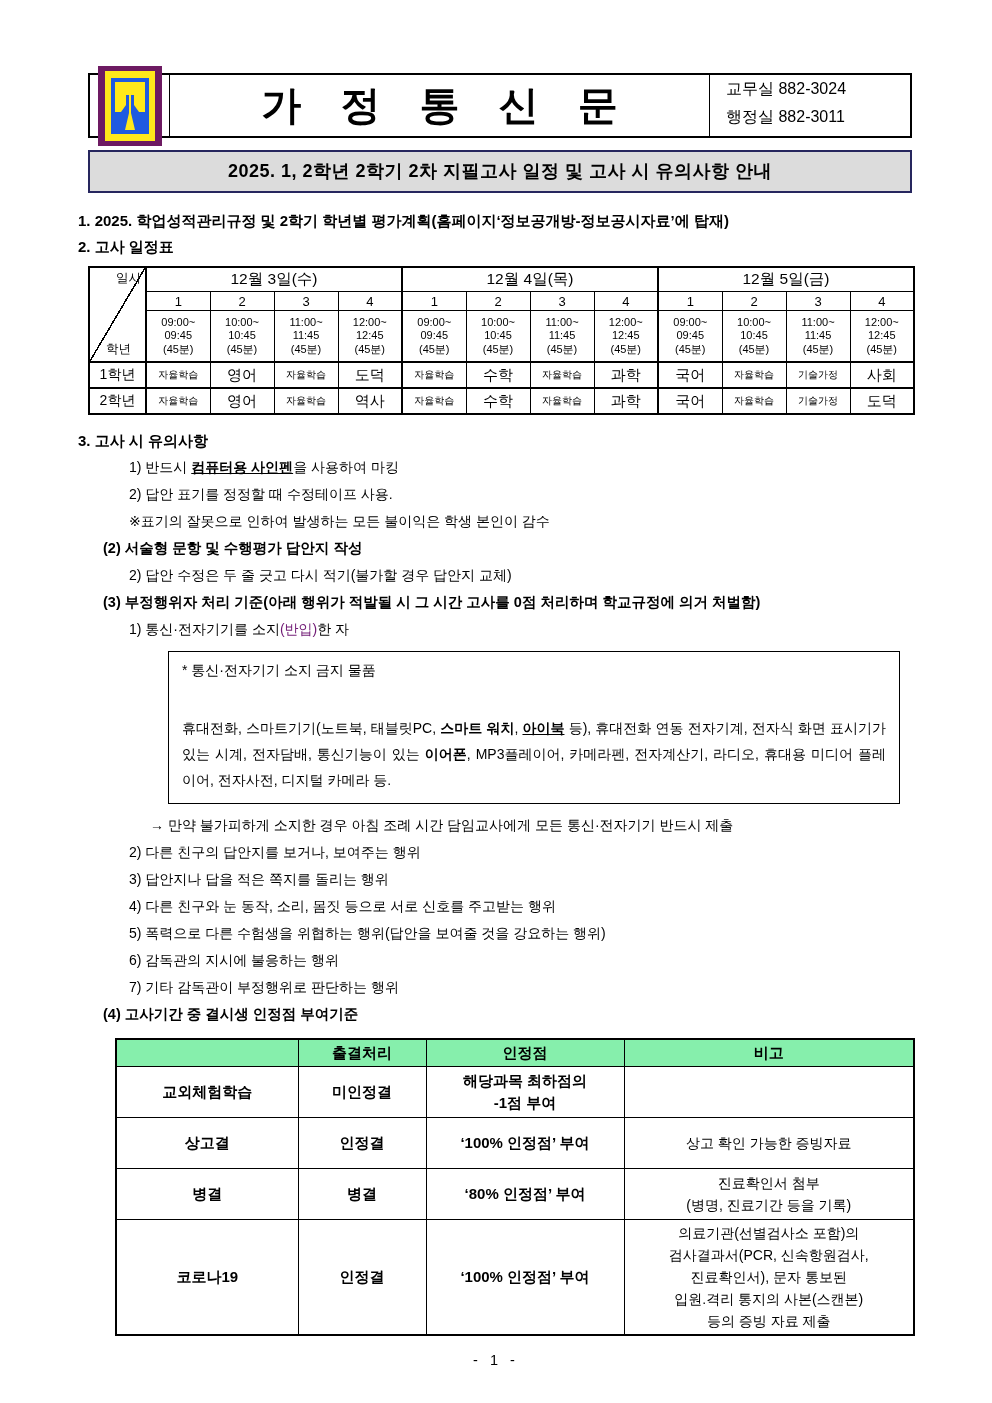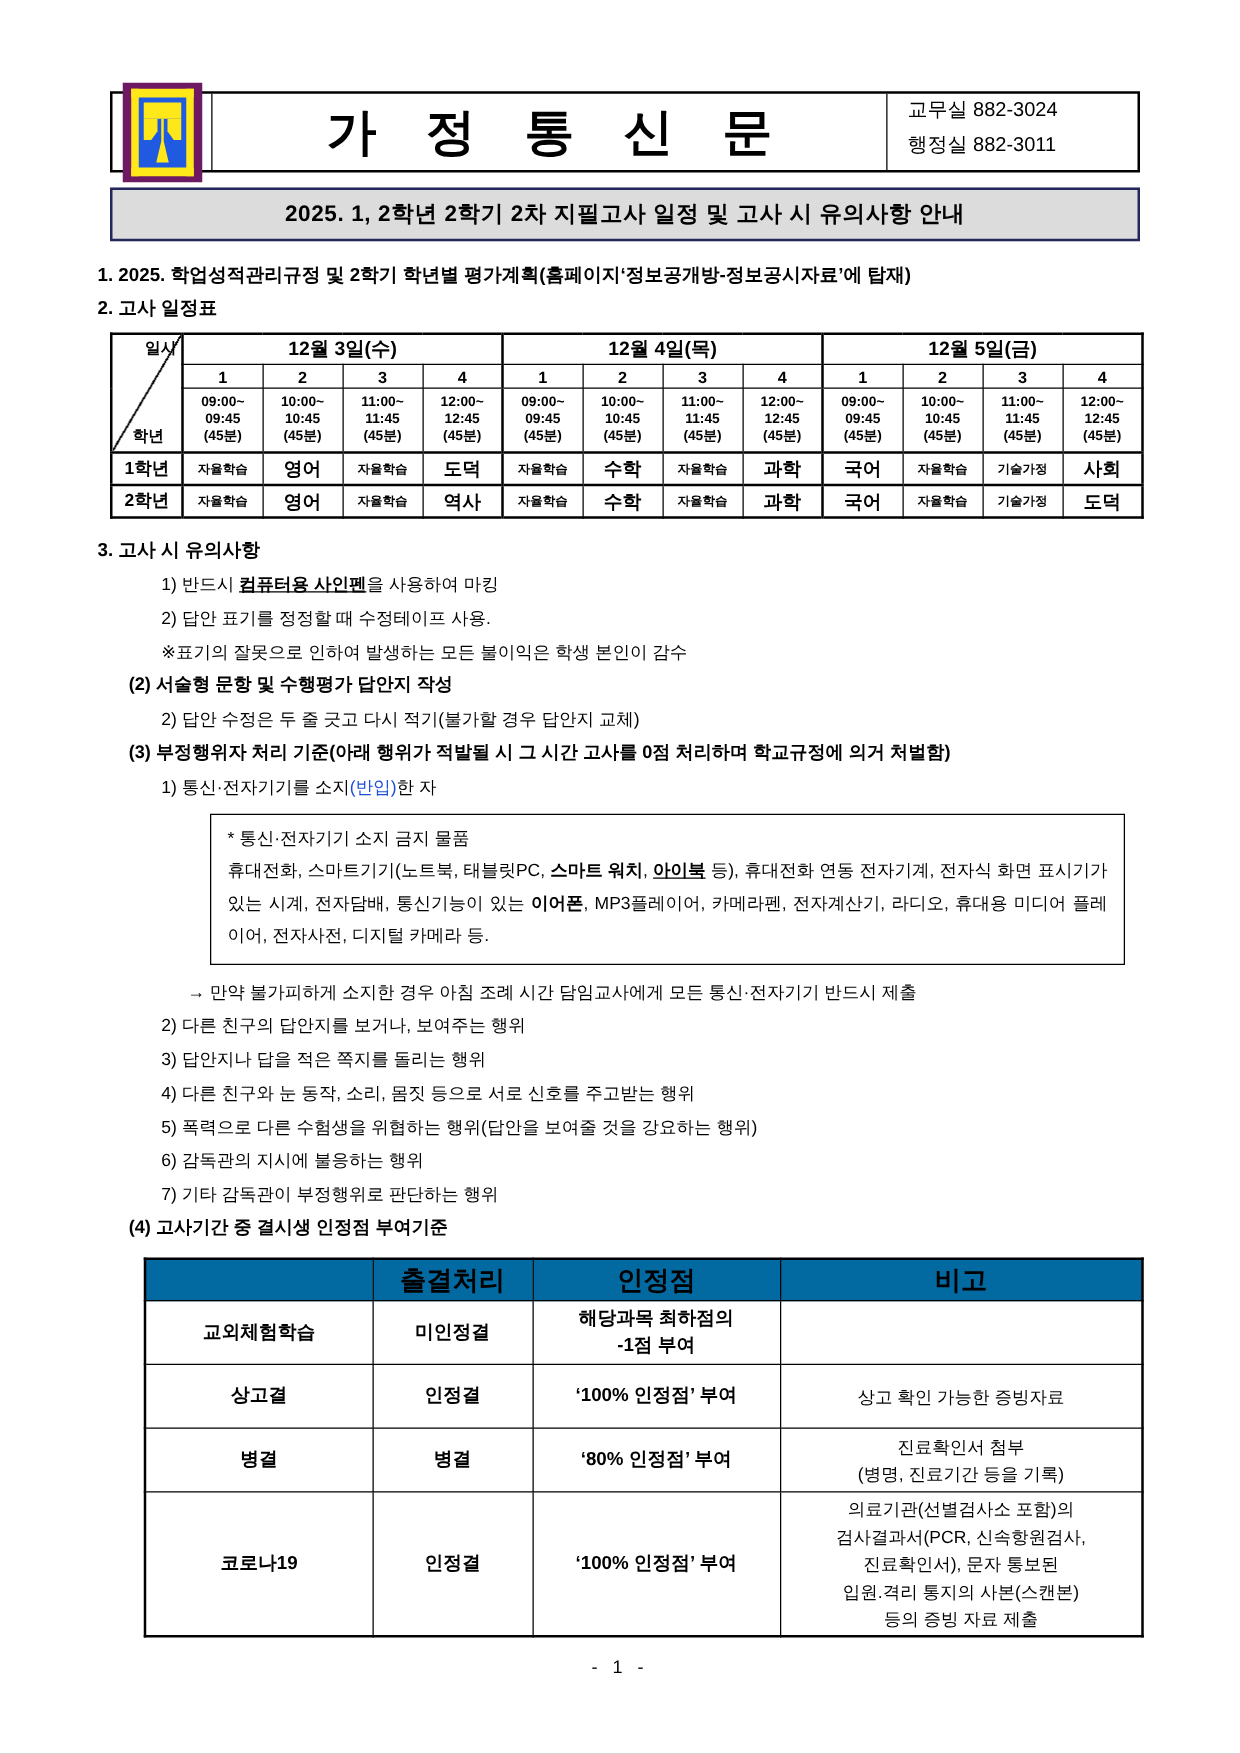--- a/index.html
+++ b/index.html
@@ -18,50 +18,50 @@
   
   .banner{margin:12px 0 0 10px;width:824px;box-sizing:border-box;border:2px solid #26265e;background:#dcdcdc;
     text-align:center;font-weight:bold;font-size:18px;padding:7px 0 8px 0;letter-spacing:0.5px;}
   
   .sec-line{font-weight:bold;font-size:15px;line-height:26px;}
   .mt16{margin-top:15px;}
   .mt14{margin-top:13px;}
   
   table{border-collapse:collapse;}
   .sched{margin:6px 0 0 10px;width:825px;table-layout:fixed;border:2px solid #000;}
-  .sched th,.sched td{border:1px solid #000;text-align:center;padding:0;font-weight:bold;overflow:hidden;}
+  .sched th,.sched td{border:1px solid #000;text-align:center;padding:0;font-weight:normal;overflow:hidden;}
   .day-cell{font-size:15.5px;font-weight:bold;height:23px;border-left-width:2px !important;}
   .period-cell{font-size:13px;height:18px;}
   .time-cell{font-size:11px;line-height:13.5px;height:50px;white-space:pre-line;}
   .gl{border-left-width:2px !important;}
   .sched tbody td{border-top-width:2px;height:24px;}
   .grade-label{font-size:14px;font-weight:bold;}
   .subj-big{font-size:15px;}
   .subj-small{font-size:10px;margin-left:48px;}
   .corner{position:relative;border-right-width:2px !important;
     background-image:linear-gradient(to bottom right,transparent 49.2%,#000 49.2%,#000 50.8%,transparent 50.8%);}
   .corner .c-top{position:absolute;top:2px;right:4px;font-size:12.5px;}
   .corner .c-bot{position:absolute;bottom:3px;left:16px;font-size:12.5px;}
   
   .nline{font-size:14px;line-height:27px;}
   .ind1{padding-left:25px;}
   .ind2{padding-left:51px;}
   .ind3{padding-left:72px;}
   .nline.hb{font-weight:bold;font-size:14.5px;}
   span.b{font-weight:bold;}
   span.u{text-decoration:underline;}
-  span.r{color:#1d4ed8;}
+  span.r{color:#701a75;}
   
   .banned-box{margin:8px 0 8px 90px;width:732px;box-sizing:border-box;border:1.5px solid #000;
     padding:5px 13px 10px 13px;font-size:14px;line-height:26px;}
-  .banned-box .bb-body{text-align:justify;}
+  .banned-box .bb-body{text-align:justify;margin-top:32px;}
   
   .absence{margin:10px 0 0 37px;width:798px;table-layout:fixed;border:2.5px solid #000;font-size:15px;}
   .absence th,.absence td{border:1.5px solid #000;text-align:center;padding:2px 4px;white-space:pre-line;}
-  .absence thead th{background:#0369a1;font-weight:bold;height:22px;font-size:21px;}
+  .absence thead th{background:#86efac;font-weight:bold;height:22px;font-size:15px;}
   .absence tbody td{height:46px;font-weight:bold;line-height:22px;}
   .absence tbody td.note-col{font-weight:normal;font-size:14px;line-height:22px;}
   
   .footer{text-align:center;margin-top:16px;font-size:14.5px;letter-spacing:4px;}
 </style>
 </head>
 <body>
 
 <div class="page">
 

